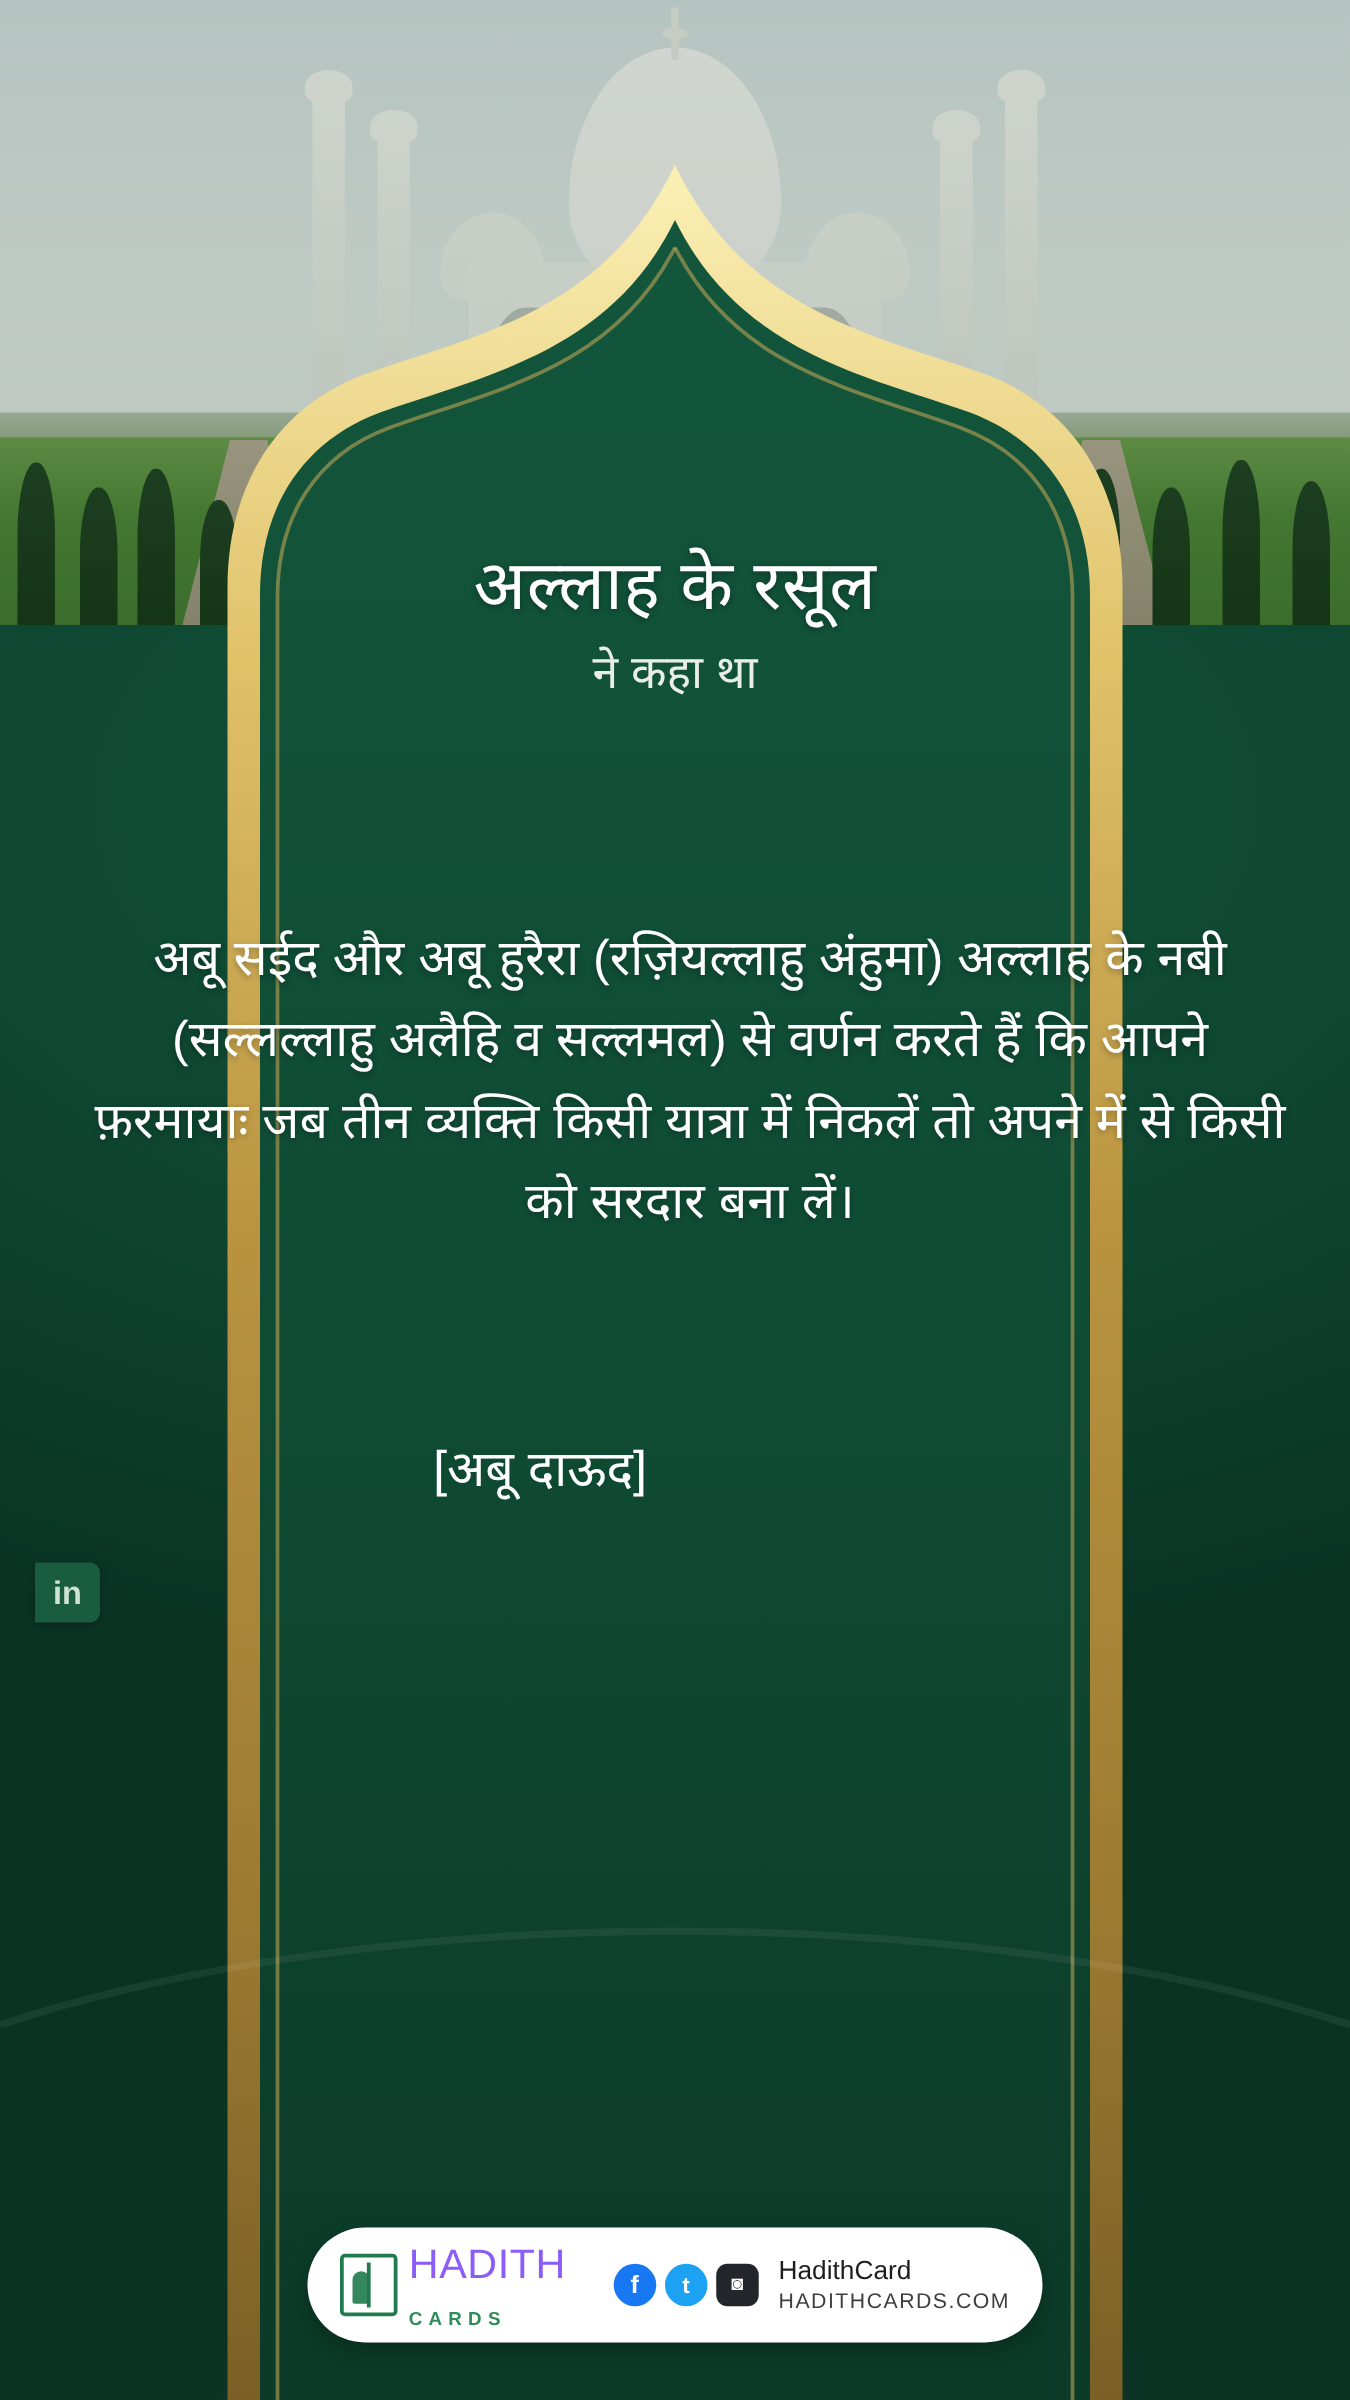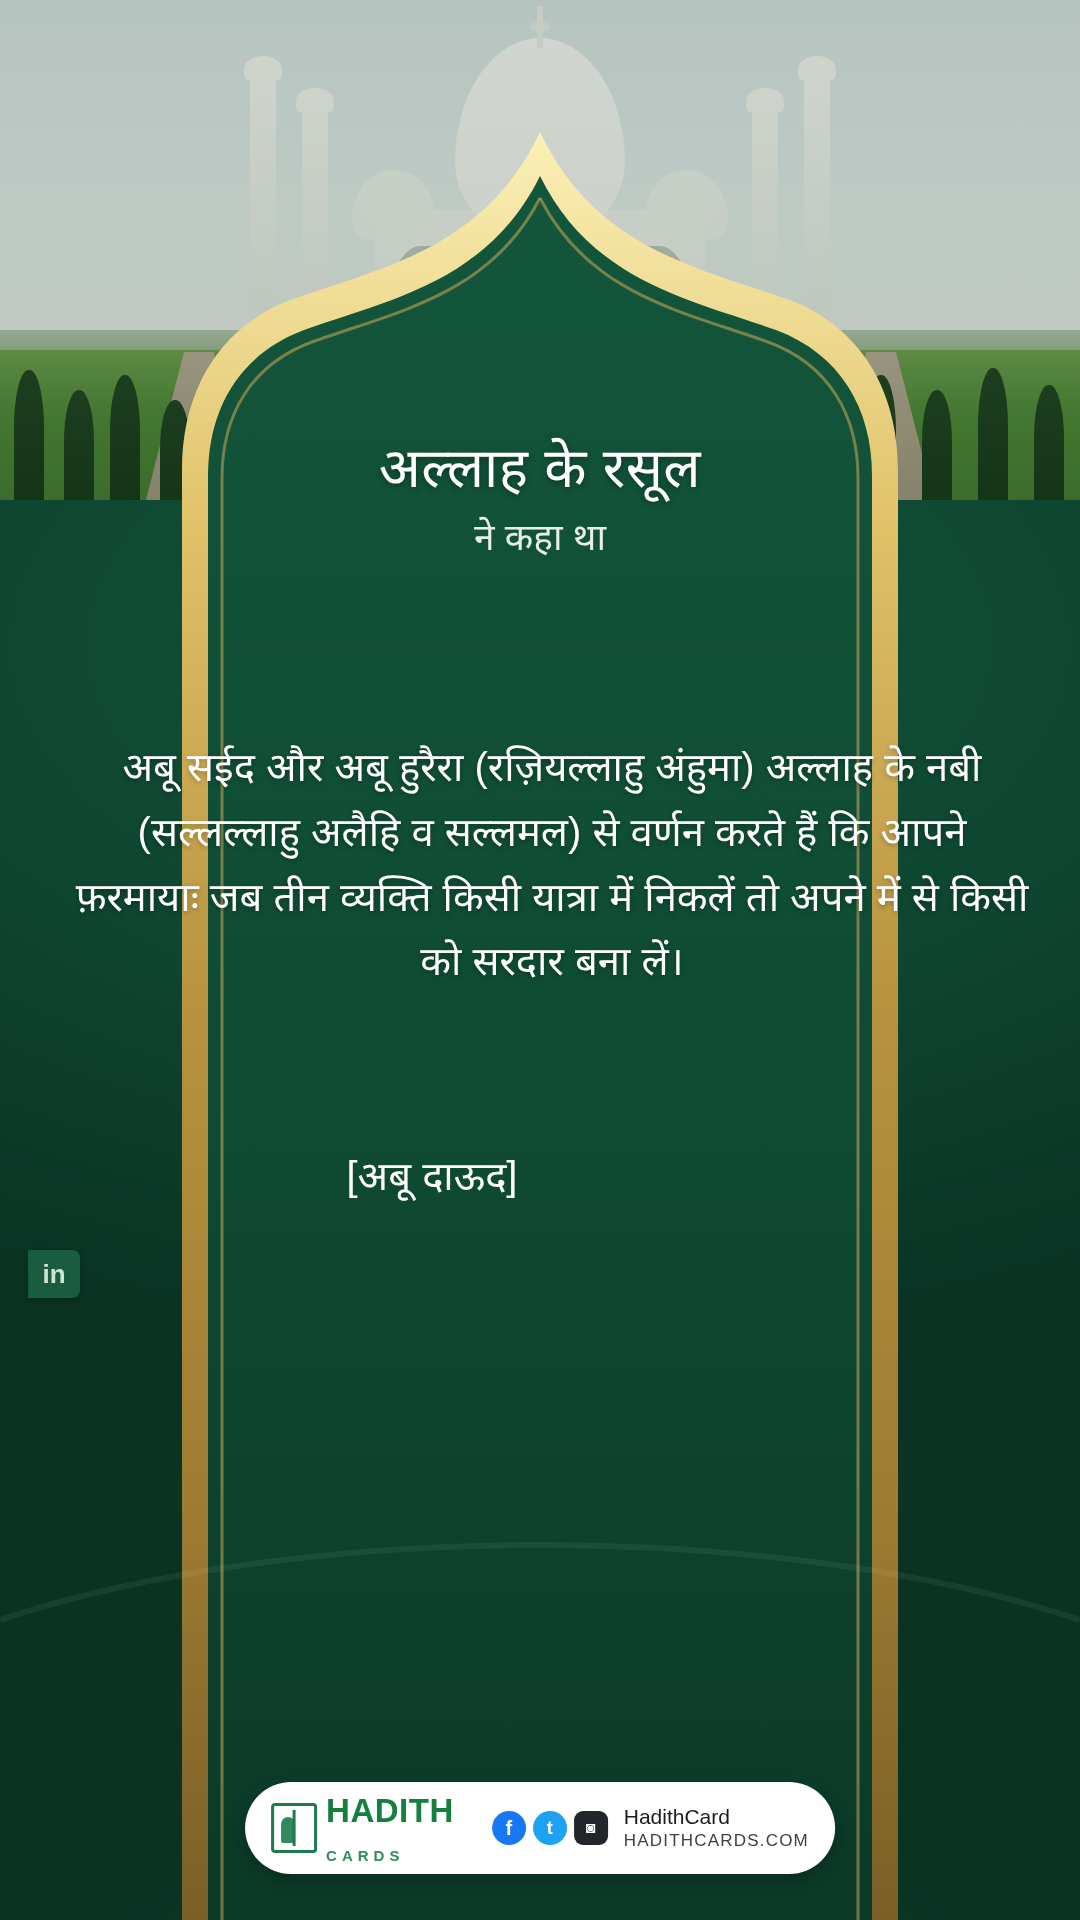--- a/index.html
+++ b/index.html
@@ -233,21 +233,21 @@
   .book-icon::after {
     content:"";
     position:absolute; left: 7px; top: 11px;
     width: 14px; height: 26px;
     background: #1f7a4d;
     border-radius: 7px 7px 2px 2px;
     opacity: .9;
   }
   .brand-text { line-height: 1; }
   .brand-text .t1 {
-    font-size: 33px; font-weight: bold; color: #15803d; letter-spacing: .5px;
+    font-size: 33px; font-weight: normal; color: #8b5cf6; letter-spacing: .5px;
   }
   .brand-text .t2 {
     font-size: 15px; font-weight: bold; color: #2f8c5b; letter-spacing: 5px; margin-top: 21px;
   }
   .divider-space { width: 6px; }
   .socials { display: flex; align-items: center; gap: 7px; }
   .s-ico {
     width: 34px; height: 34px;
     border-radius: 50%;
     display: flex; align-items: center; justify-content: center;

